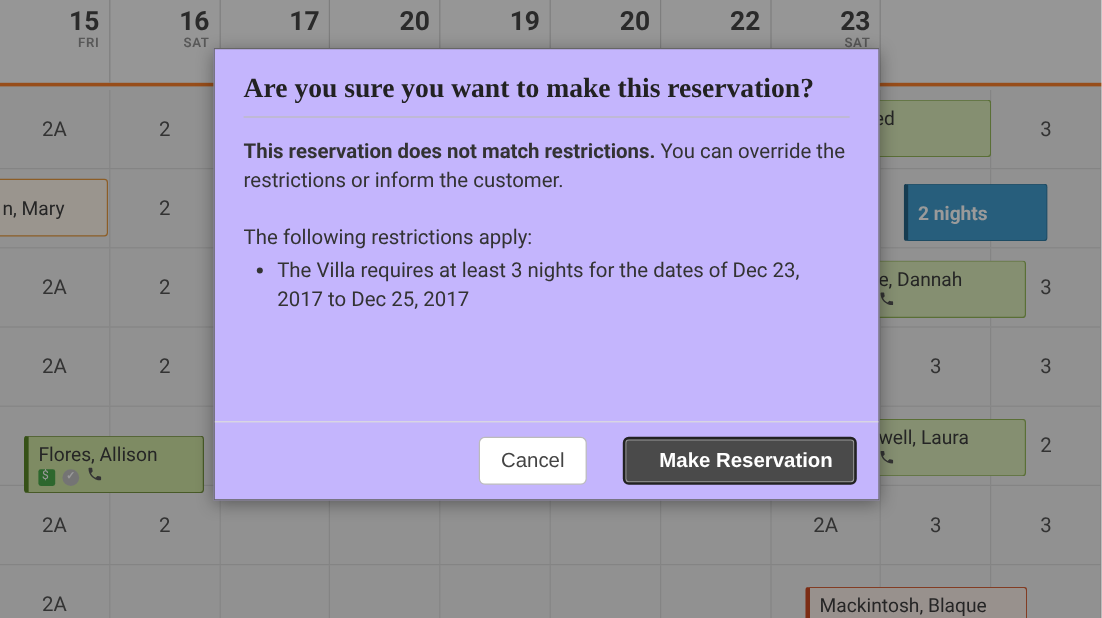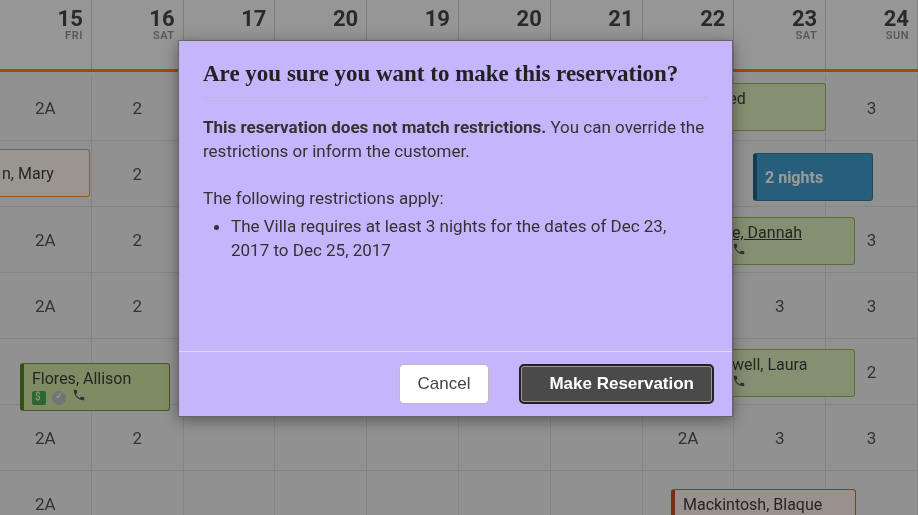--- a/index.html
+++ b/index.html
@@ -62,34 +62,26 @@
         </div>
     <div class="day-col">
           <div class="num">19</div>
           <div class="dow"></div>
         </div>
     <div class="day-col">
           <div class="num">20</div>
           <div class="dow"></div>
         </div>
     <div class="day-col">
-          <div class="num">21</div>
-          <div class="dow"></div>
-        </div>
-    <div class="day-col">
           <div class="num">22</div>
           <div class="dow"></div>
         </div>
     <div class="day-col">
           <div class="num">23</div>
           <div class="dow">SAT</div>
-        </div>
-    <div class="day-col">
-          <div class="num">24</div>
-          <div class="dow">SUN</div>
         </div>
   </div>
 
   <div class="grid">
 
     <div class="grid-row">
       <div class="grid-cell">2A</div>
       <div class="grid-cell">2</div>
       <div class="grid-cell"></div>
       <div class="grid-cell"></div>
@@ -187,21 +179,21 @@
     </div>
 
     <div class="event ev-orange-outline" style="left:-10px; top:74px; width:100px;">
       <span>n, Mary</span>
     </div>
 
     <div class="event ev-blue" style="left:753px; top:78px; width:120px;font-weight:bold;">
       <span class="txt">2 nights</span>
     </div>
 
-    <div class="event ev-green-light" style="left:720px; top:142px; width:135px;text-decoration:underline;">
+    <div class="event ev-green-light" style="left:720px; top:142px; width:135px;">
       <span>e, Dannah</span>
       <span class="sub"><svg class="phone" viewBox="0 0 24 24">
               <path fill="#444" d="M6.6 10.8c1.4 2.8 3.8 5.2 6.6 6.6l2.2-2.2c.3-.3.7-.4 1-.2 1.2.4 2.4.6 3.6.6.6 0 1 .4 1 1V20c0 .6-.4 1-1 1C10.6 21 3 13.4 3 4c0-.6.4-1 1-1h3.4c.6 0 1 .4 1 1 0 1.2.2 2.4.6 3.6.1.3 0 .7-.2 1l-2.2 2.2z"></path>
             </svg></span>
     </div>
 
     <div class="event ev-green" style="left:20px; top:288px; width:150px;">
       <span>Flores, Allison</span>
       <span class="sub">
         <span class="tiny-badge"></span>

